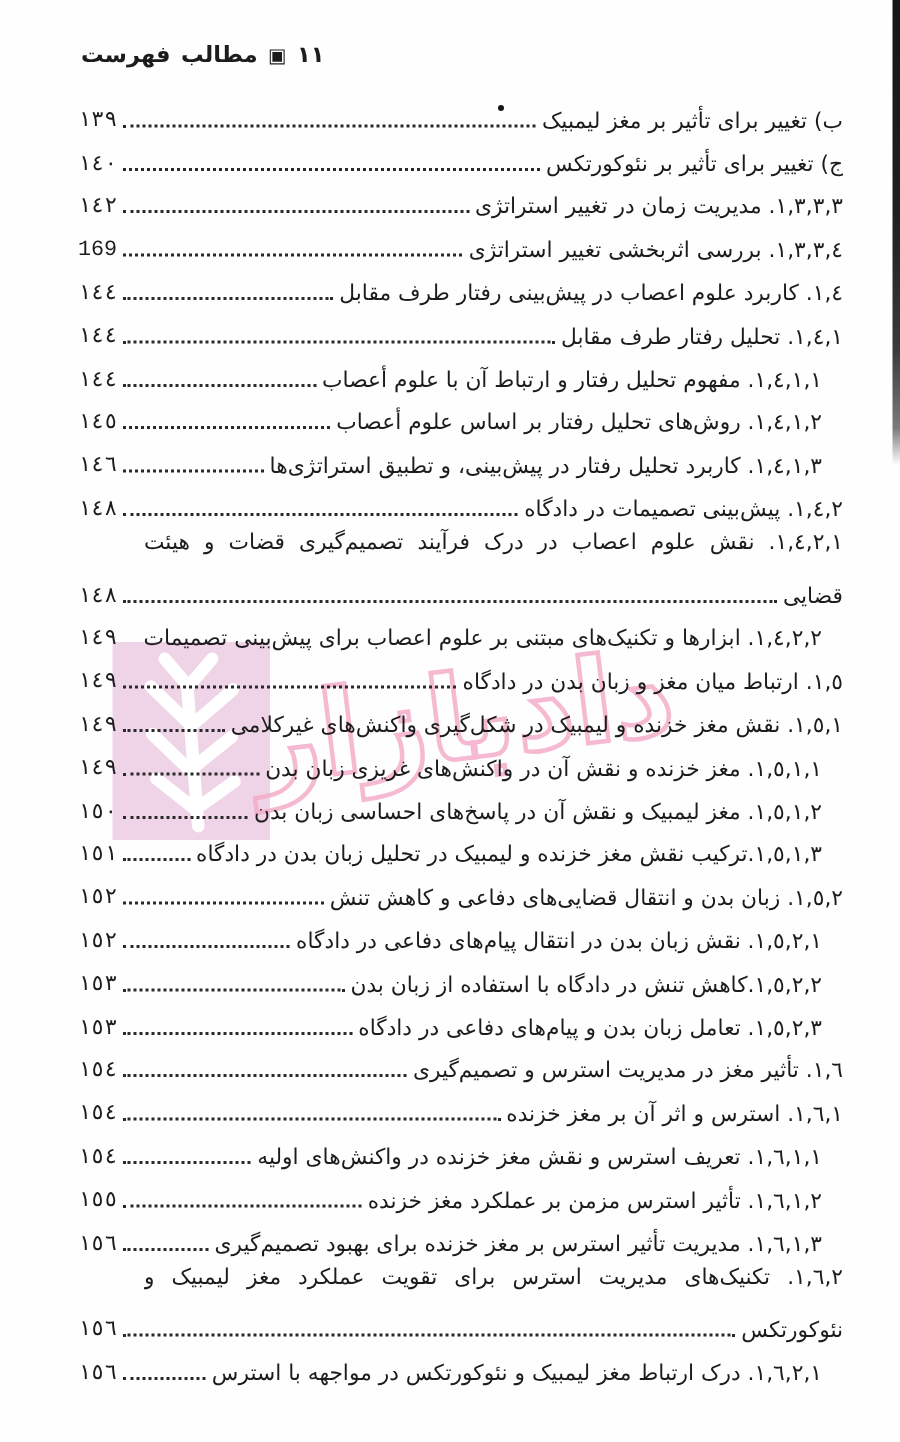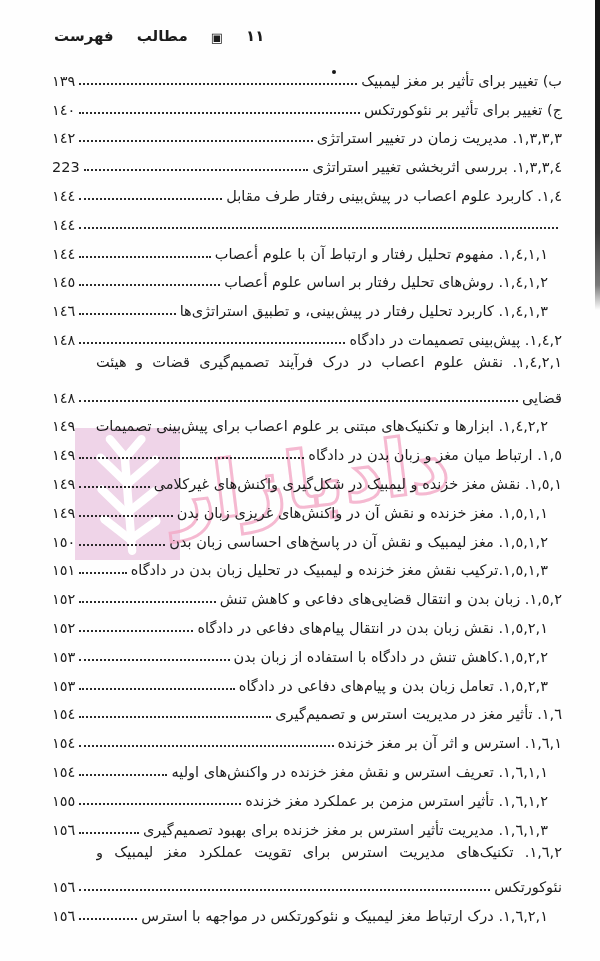--- a/index.html
+++ b/index.html
@@ -11,30 +11,30 @@
         background:linear-gradient(180deg,#161616 0%,#1f1f1f 45%,#3a3a3a 75%,#7a7a7a 92%,rgba(130,130,130,0) 100%);}
   
   .watermark{position:absolute;left:0;top:0;width:600px;height:961px;z-index:0;}
   .wm-square{position:absolute;left:75px;top:428px;width:105px;height:132px;background:#efd4e8;}
   .wm-square svg{position:absolute;left:6px;top:4px;width:93px;height:124px;}
   .wm-text{position:absolute;left:160px;top:438px;width:290px;white-space:nowrap;direction:rtl;
         font-size:78px;font-weight:bold;line-height:1.1;color:transparent;
         -webkit-text-stroke:3px #f3a9c6;transform:rotate(-7deg);opacity:.8;letter-spacing:1px;}
   
   .header{position:relative;z-index:2;display:flex;flex-direction:row;align-items:center;
-        gap:23px;height:22px;margin:0 0 13px 2px;font-weight:bold;font-size:15px;direction:ltr;
+        gap:7px;height:22px;margin:0 0 13px 2px;font-weight:bold;font-size:15px;direction:ltr;
         justify-content:flex-start;}
   .h-square{font-size:13px;line-height:1;transform:translateY(1px);}
   
   .toc{position:relative;z-index:2;direction:rtl;font-size:14.5px;}
   .row{display:flex;align-items:flex-end;height:28.8px;direction:rtl;}
   .row .t{white-space:nowrap;text-align:right;}
   .row .dots{flex:1 1 0;min-width:0;height:0;border-bottom:2px dotted #2a2a2a;margin:0 4px 4px 4px;}
   .row .dots.nodots{border-bottom:none;}
-  .row .p{white-space:nowrap;flex-shrink:0;}
+  .row .p{white-space:nowrap;flex-shrink:0;font-family:Liberation Mono, monospace;}
   .row.ind,.wline.ind{padding-right:14px;}
   .wline{height:28.8px;line-height:28.8px;text-align:justify;text-align-last:justify;
         white-space:nowrap;direction:rtl;overflow:hidden;margin-left:44px;}
   
   .artifact-dot{position:absolute;left:332px;top:70px;width:4px;height:4px;border-radius:50%;
         background:#161616;z-index:2;}
 </style>
 </head>
 <body>
 
@@ -81,28 +81,29 @@
         <span class="p">١٤٠</span>
       </div>
       <div class="row">
         <span class="t">١,٣,٣,٣. مدیریت زمان در تغییر استراتژی</span>
         <span class="dots"></span>
         <span class="p">١٤٢</span>
       </div>
       <div class="row">
         <span class="t">١,٣,٣,٤. بررسی اثربخشی تغییر استراتژی</span>
         <span class="dots"></span>
-        <span class="p">223</span>
+        <span class="p">169</span>
       </div>
       <div class="row">
         <span class="t">١,٤. کاربرد علوم اعصاب در پیش‌بینی رفتار طرف مقابل</span>
         <span class="dots"></span>
         <span class="p">١٤٤</span>
       </div>
       <div class="row">
+        <span class="t">١,٤,١. تحلیل رفتار طرف مقابل</span>
         <span class="dots"></span>
         <span class="p">١٤٤</span>
       </div>
       <div class="row ind">
         <span class="t">١,٤,١,١. مفهوم تحلیل رفتار و ارتباط آن با علوم أعصاب</span>
         <span class="dots"></span>
         <span class="p">١٤٤</span>
       </div>
       <div class="row ind">
         <span class="t">١,٤,١,٢. روش‌های تحلیل رفتار بر اساس علوم أعصاب</span>

